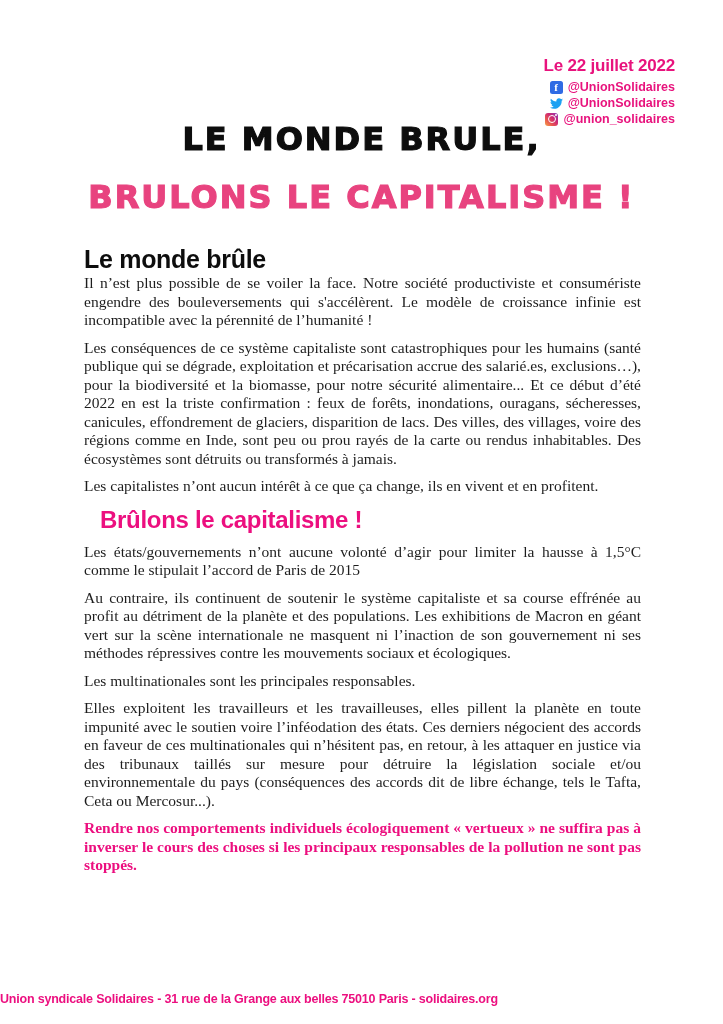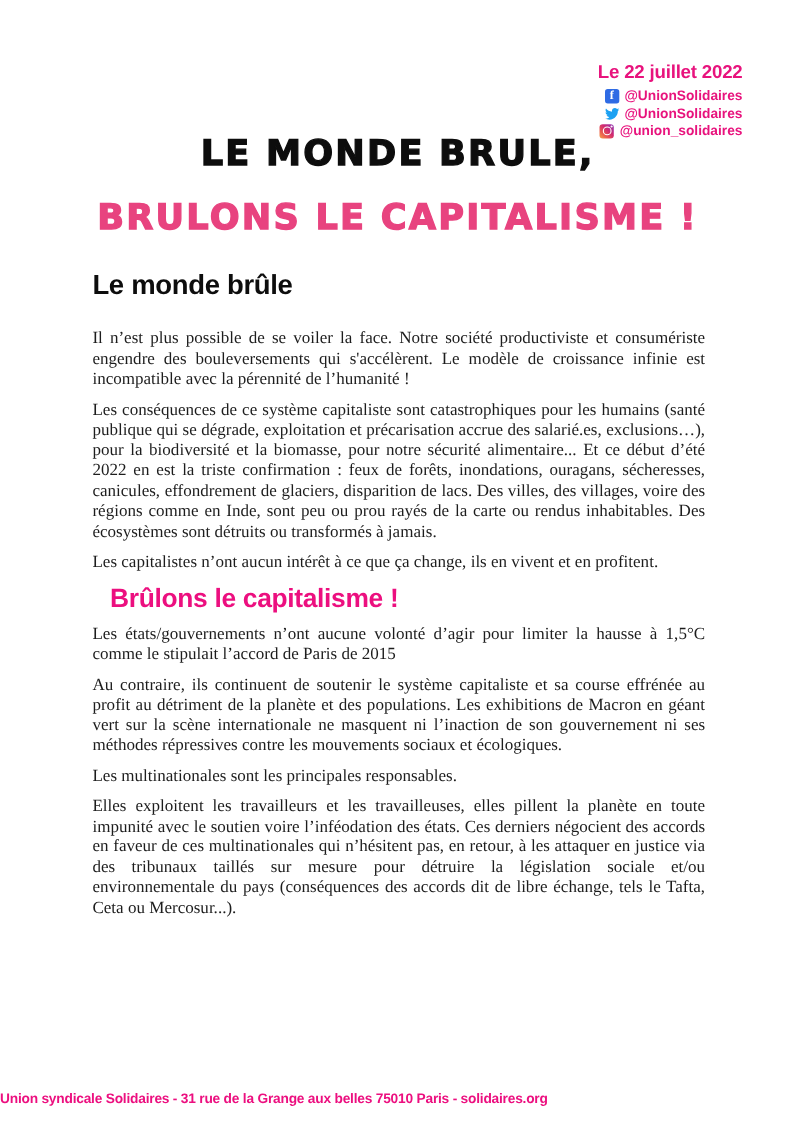--- a/index.html
+++ b/index.html
@@ -31,21 +31,21 @@
                  background:#fff;border-radius:50%;}
 
   
   .title{position:absolute;left:0;width:100%;text-align:center;font-family:"DejaVu Sans",sans-serif;
          font-weight:bold;font-size:32px;letter-spacing:2px;-webkit-text-stroke:1.2px currentColor;}
   .title-black{top:120px;color:#0d0d0d;}
   .title-pink{top:178px;color:#e8437f;}
 
   
   .content{position:absolute;left:84px;top:245px;width:557px;color:#1d1d1d;}
-  .content .h-black{font-size:25px;font-weight:bold;color:#0d0d0d;margin:0 0 25px;
+  .content .h-black{font-size:25px;font-weight:bold;color:#0d0d0d;margin:0 0 0;
                     letter-spacing:-0.3px;}
   .content .h-pink{font-size:24px;font-weight:bold;color:#ec0f7f;margin:10px 16px 9px;
                    letter-spacing:-0.3px;}
   .content p{font-family:"Liberation Serif",serif;font-size:15.5px;line-height:18.5px;
              text-align:justify;margin:0 0 9px;}
   .content p.b{font-weight:normal;}
   .content p.bp{font-weight:bold;color:#ec0f7f;}
 
   
   .footer{position:absolute;left:0;top:992px;width:100%;text-align:left;
@@ -83,17 +83,18 @@
   <div class="content">
     <div class="h-black">Le monde brûle</div>
     <p>Il n’est plus possible de se voiler la face. Notre société productiviste et consumériste engendre des bouleversements qui s'accélèrent. Le modèle de croissance infinie est incompatible avec la pérennité de l’humanité !</p>
     <p>Les conséquences de ce système capitaliste sont catastrophiques pour les humains (santé publique qui se dégrade, exploitation et précarisation accrue des salarié.es, exclusions…), pour la biodiversité et la biomasse, pour notre sécurité alimentaire... Et ce début d’été 2022 en est la triste confirmation : feux de forêts, inondations, ouragans, sécheresses, canicules, effondrement de glaciers, disparition de lacs. Des villes, des villages, voire des régions comme en Inde, sont peu ou prou rayés de la carte ou rendus inhabitables. Des écosystèmes sont détruits ou transformés à jamais.</p>
     <p class="b">Les capitalistes n’ont aucun intérêt à ce que ça change, ils en vivent et en profitent.</p>
     <div class="h-pink">Brûlons le capitalisme !</div>
     <p class="b">Les états/gouvernements n’ont aucune volonté d’agir pour limiter la hausse à 1,5°C comme le stipulait l’accord de Paris de 2015</p>
     <p>Au contraire, ils continuent de soutenir le système capitaliste et sa course effrénée au profit au détriment de la planète et des populations. Les exhibitions de Macron en géant vert sur la scène internationale ne masquent ni l’inaction de son gouvernement ni ses méthodes répressives contre les mouvements sociaux et écologiques.</p>
     <p class="b">Les multinationales sont les principales responsables.</p>
     <p>Elles exploitent les travailleurs et les travailleuses, elles pillent la planète en toute impunité avec le soutien voire l’inféodation des états. Ces derniers négocient des accords en faveur de ces multinationales qui n’hésitent pas, en retour, à les attaquer en justice via des tribunaux taillés sur mesure pour détruire la législation sociale et/ou environnementale du pays (conséquences des accords dit de libre échange, tels le Tafta, Ceta ou Mercosur...).</p>
+    <p class="bp">Rendre nos comportements individuels écologiquement « vertueux » ne suffira pas à inverser le cours des choses si les principaux responsables de la pollution ne sont pas stoppés.</p>
   </div>
 
   <div class="footer">Union syndicale Solidaires - 31 rue de la Grange aux belles 75010 Paris - solidaires.org</div>
 
 </div>
 
 </body></html>

